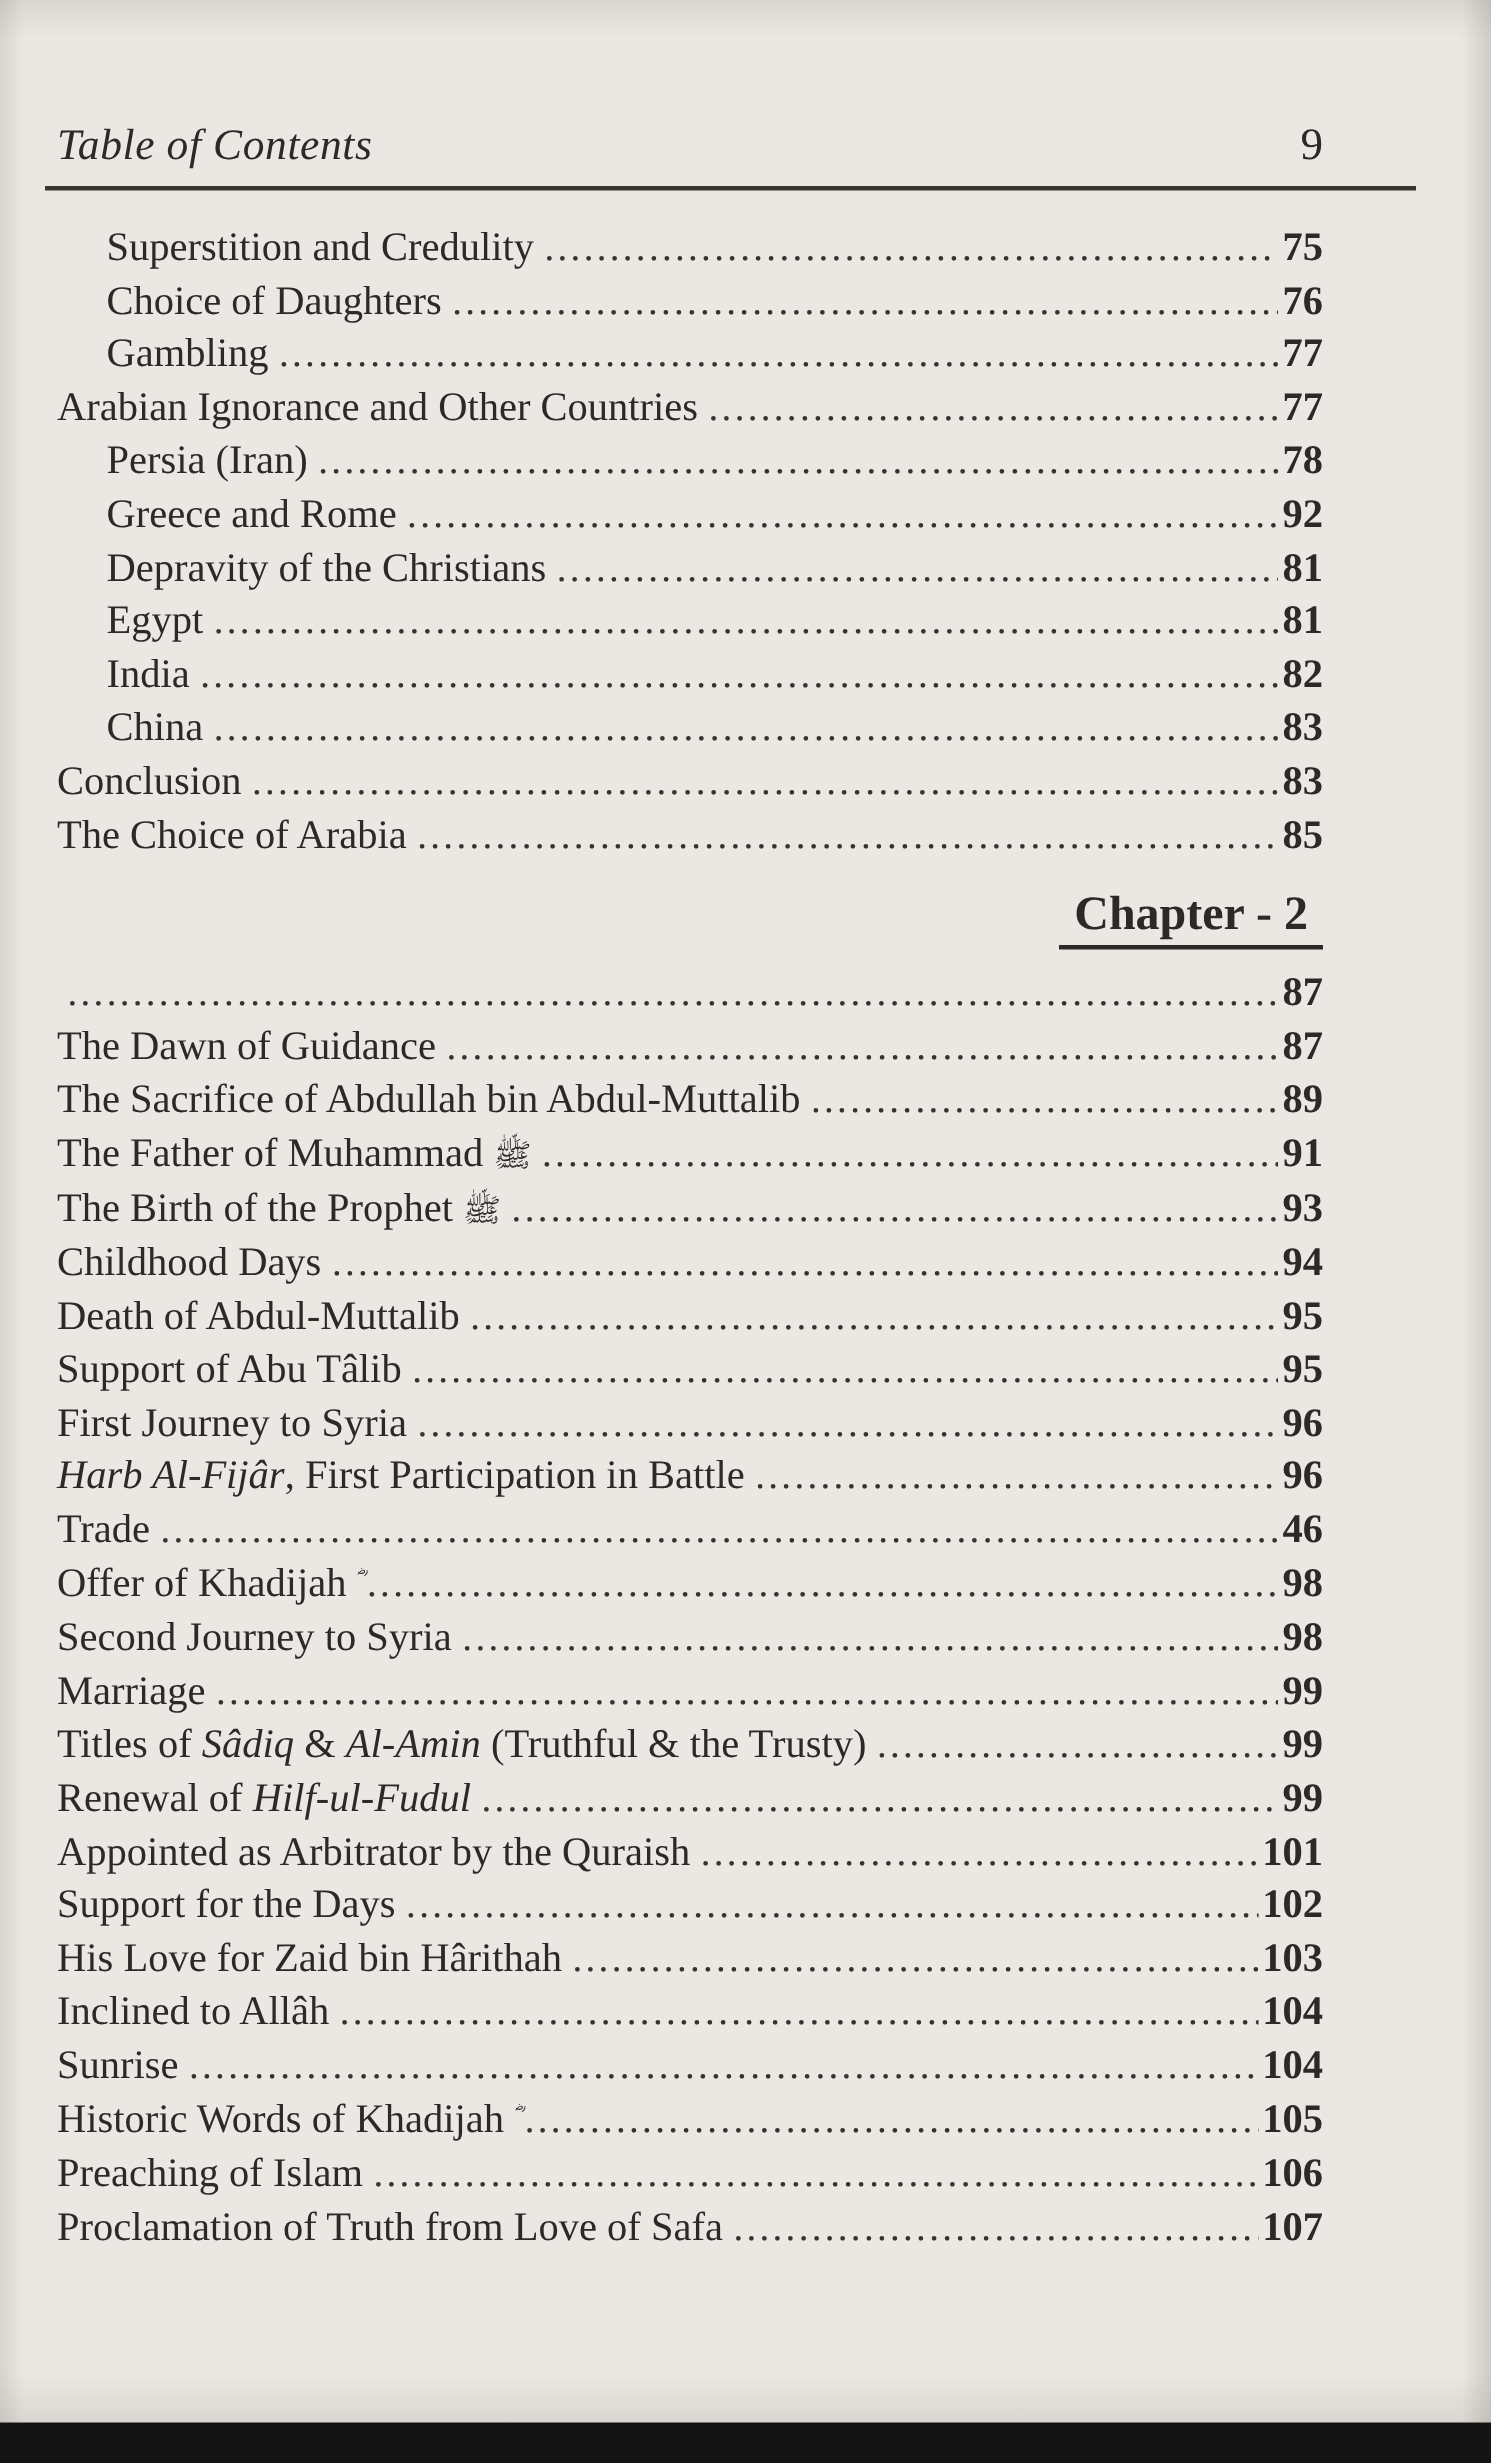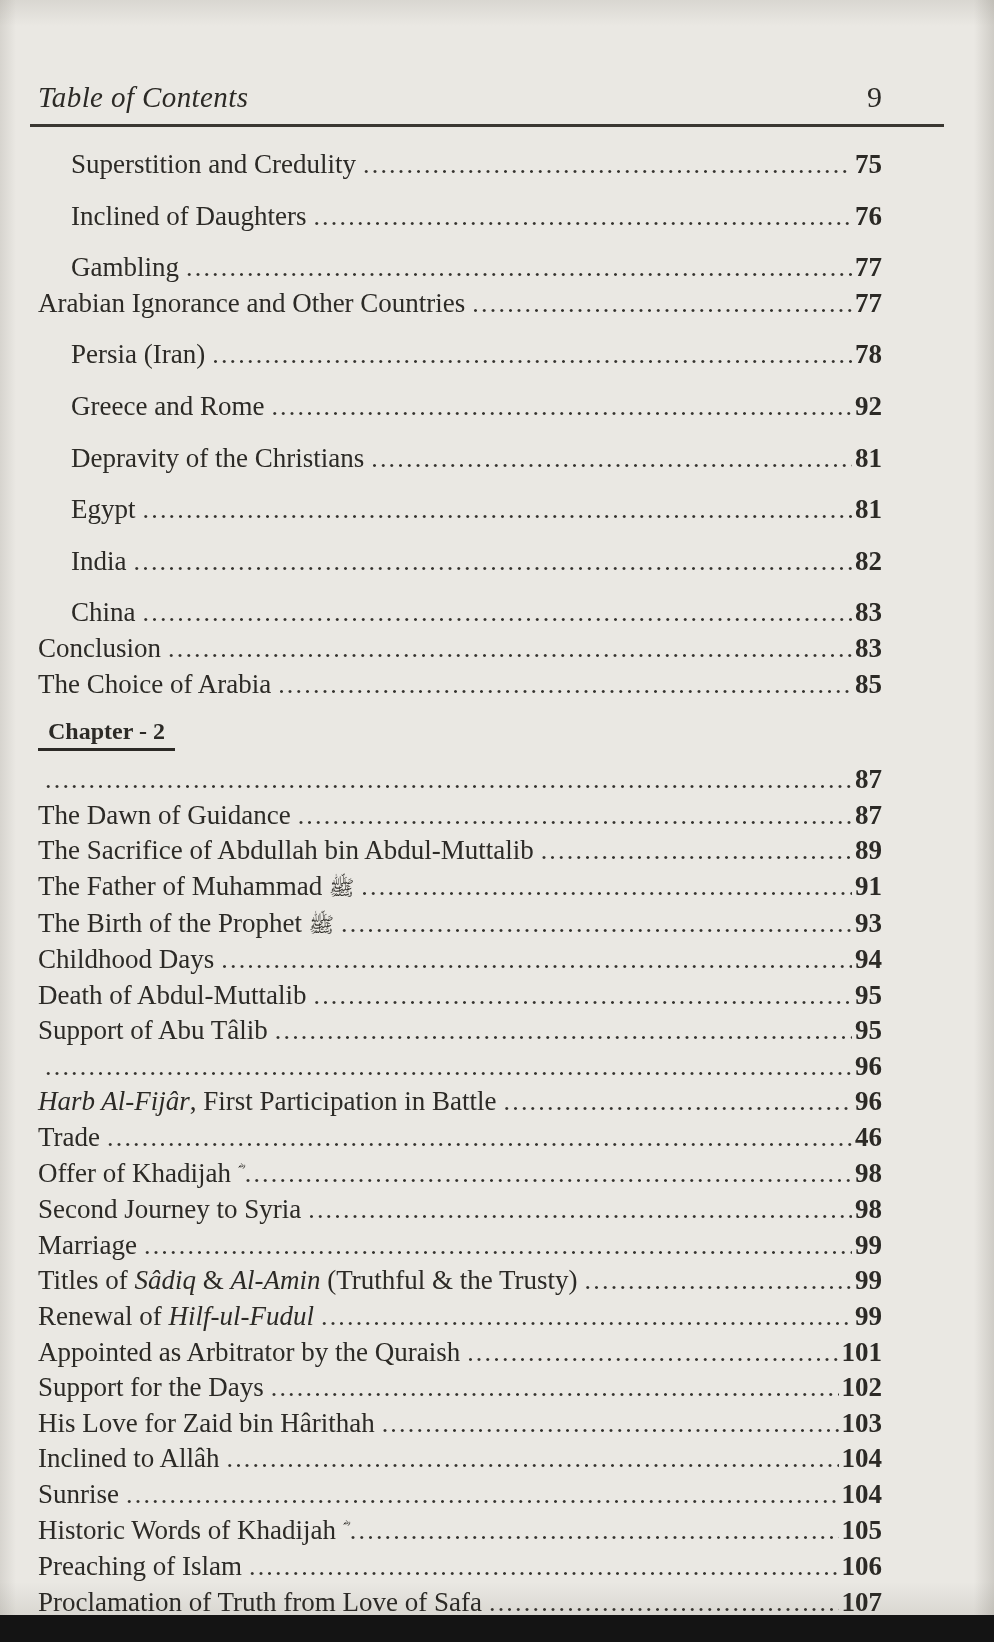--- a/index.html
+++ b/index.html
@@ -44,40 +44,40 @@
     margin: 10px -62px 0 -8px;
   }
   #toc { margin-top: 20px; }
   .entry {
     display: flex;
     align-items: baseline;
     font-size: 27px;
     line-height: 34.6px;
     white-space: nowrap;
   }
-  .entry.indent { padding-left: 33px; margin-top: 16px; }
+  .entry.indent { padding-left: 33px; }
   .entry-title .it { font-style: italic; }
   .entry-title .sym { font-size: 21px; }
   .leader {
     flex: 1 1 auto;
     overflow: hidden;
     min-width: 16px;
     margin: 0 3px 0 7px;
     color: #35332e;
   }
   .leader::after {
     content: "....................................................................................................................................................................................................................................";
     letter-spacing: 2.2px;
     font-size: 26px;
   }
   .entry-page { font-weight: 700; }
   .chapter-heading {
-    text-align: left;
+    text-align: right;
     margin: 16px 0 11px;
-    font-size: 24px;
+    font-size: 32px;
     font-weight: 700;
     color: #2c2a26;
   }
   .chapter-heading span {
     display: inline-block;
     border-bottom: 3px solid #2c2a26;
     padding: 0 10px 3px;
   }
   .bottom-bar {
     position: absolute;
@@ -98,21 +98,21 @@
       <span class="page-num">9</span>
     </header>
     <div class="header-rule"></div>
     <main id="toc">
         <div class="entry indent">
           <span class="entry-title"><span>Superstition and Credulity</span></span>
           <span class="leader"></span>
           <span class="entry-page">75</span>
         </div>
         <div class="entry indent">
-          <span class="entry-title"><span>Inclined of Daughters</span></span>
+          <span class="entry-title"><span>Choice of Daughters</span></span>
           <span class="leader"></span>
           <span class="entry-page">76</span>
         </div>
         <div class="entry indent">
           <span class="entry-title"><span>Gambling</span></span>
           <span class="leader"></span>
           <span class="entry-page">77</span>
         </div>
         <div class="entry">
           <span class="entry-title"><span>Arabian Ignorance and Other Countries</span></span>
@@ -193,20 +193,21 @@
           <span class="entry-title"><span>Death of Abdul-Muttalib</span></span>
           <span class="leader"></span>
           <span class="entry-page">95</span>
         </div>
         <div class="entry">
           <span class="entry-title"><span>Support of Abu Tâlib</span></span>
           <span class="leader"></span>
           <span class="entry-page">95</span>
         </div>
         <div class="entry">
+          <span class="entry-title"><span>First Journey to Syria</span></span>
           <span class="leader"></span>
           <span class="entry-page">96</span>
         </div>
         <div class="entry">
           <span class="entry-title"><span class="it">Harb Al-Fijâr</span><span>, First Participation in Battle</span></span>
           <span class="leader"></span>
           <span class="entry-page">96</span>
         </div>
         <div class="entry">
           <span class="entry-title"><span>Trade</span></span>

